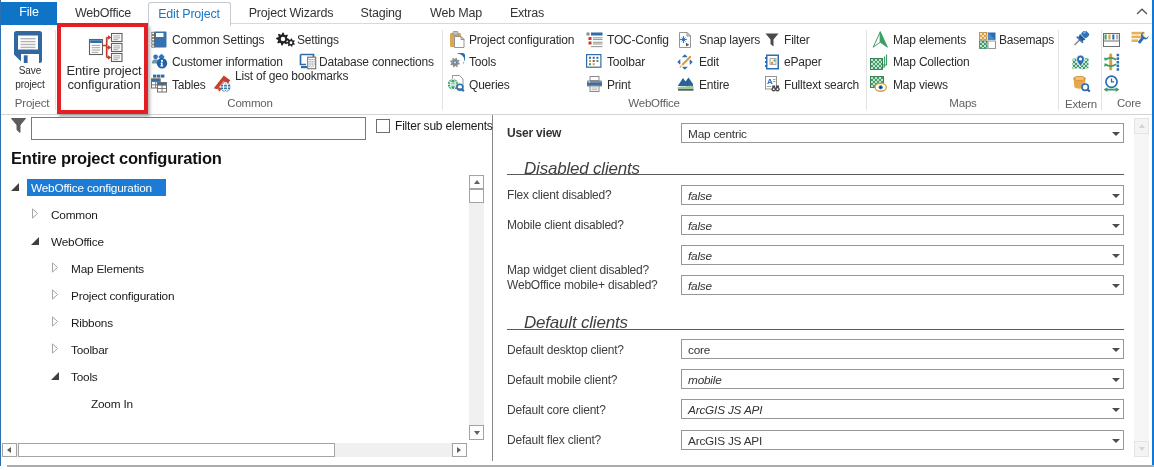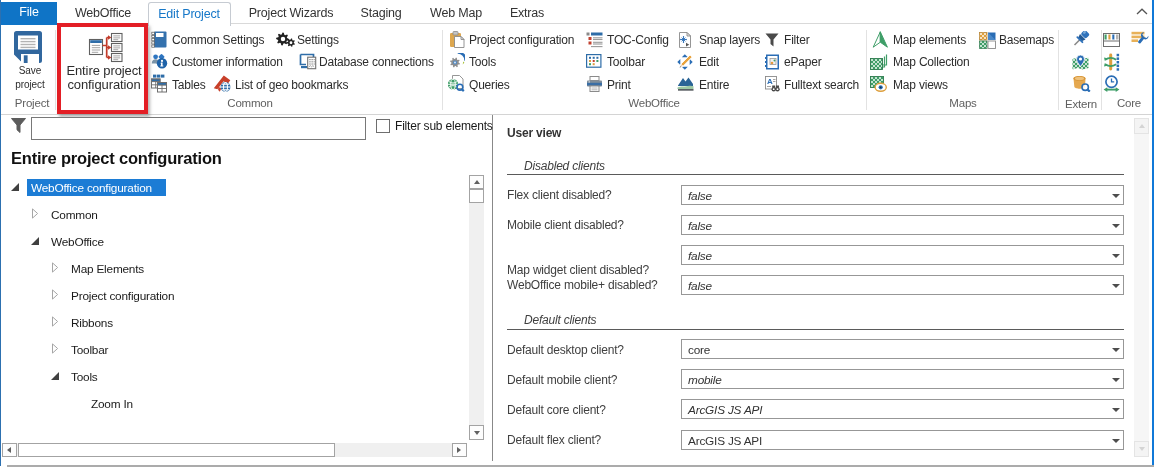--- a/index.html
+++ b/index.html
@@ -9,21 +9,21 @@
 .rt { position:absolute; font-size:12px; color:#2d2d2d; line-height:16px; white-space:nowrap; letter-spacing:-0.2px; }
 .glbl { position:absolute; font-size:11.5px; color:#5f5f5f; line-height:13px; white-space:nowrap; transform:translateX(-50%); letter-spacing:-0.2px; }
 .tab { position:absolute; font-size:12.5px; color:#333; line-height:26px; white-space:nowrap; transform:translateX(-50%); letter-spacing:-0.2px; }
 .sep { position:absolute; width:1px; top:30px; height:80px; background:#e2e2e2; }
 .tr-row { position:absolute; font-size:11.8px; color:#1a1a1a; line-height:16px; white-space:nowrap; letter-spacing:-0.2px; }
 .flabel { position:absolute; font-size:12px; color:#404040; line-height:15px; white-space:nowrap; letter-spacing:-0.2px; }
 .dd { position:absolute; left:681px; width:443px; height:20px; background:#fff; border:1px solid #979797; }
 .dd .tx { position:absolute; left:6px; top:3px; font-size:11.8px; color:#333; line-height:14px; letter-spacing:-0.2px; }
 .dd .ar { position:absolute; right:3px; top:8px; width:0; height:0; border-left:4px solid transparent; border-right:4px solid transparent; border-top:4.5px solid #4d4d4d; }
 .it { font-style:italic; }
-.shead { position:absolute; font-size:12px; font-style:italic; color:#3f3f3f; white-space:nowrap; letter-spacing:-0.2px; }
+.shead { position:absolute; font-size:17px; font-style:italic; color:#3f3f3f; white-space:nowrap; letter-spacing:-0.2px; }
 .sline { position:absolute; left:507px; width:617px; height:1px; background:#5a5a5a; }
 .exp { position:absolute; width:0; height:0; border-left:8px solid transparent; border-bottom:8px solid #404040; }
 </style>
 </head>
 <body>
 <div id="page">
 
   <div class="ab" style="left:0; top:23px; width:1152px; height:1px; background:#d9d9d9;"></div>
   <div class="ab" style="left:1px; top:2px; width:56px; height:23px; background:#0f74c6;"></div>
   <div class="tab" style="left:29px; top:0; color:#fff; line-height:25px;">File</div>
@@ -166,21 +166,21 @@
       <path d="M0.8 14.3 L10.8 1.6 L17.3 6.3 L14.6 10 L10.6 7.2 L4.4 15.2 Z" fill="#c8402a"></path> 
       <path d="M5.2 12.5 L8.2 14.6 L6.8 17.8 L5.2 15.9 Z" fill="#c8402a"></path> 
       <circle cx="12.5" cy="13" r="4.9" fill="#2e6da8"></circle> 
       <g stroke="#fff" stroke-width="1.05" fill="none">
         <ellipse cx="12.5" cy="13" rx="2" ry="4.4"></ellipse>
         <line x1="7.7" y1="13" x2="17.3" y2="13"></line>
         <line x1="8.8" y1="10.2" x2="16.2" y2="10.2"></line>
         <line x1="8.8" y1="15.8" x2="16.2" y2="15.8"></line>
       </g> 
     </svg>
-  <div class="rt" style="left:235px; top:77px;">List of geo bookmarks</div>
+  <div class="rt" style="left:235px; top:68px;">List of geo bookmarks</div>
   <div class="glbl" style="left:250px; top:97px;">Common</div>
 
   <svg class="ab" style="left:449px; top:31px;" width="16" height="17" viewBox="0 0 16 17"> 
       <rect x="1" y="2" width="11" height="14" rx="1.2" fill="#dda74f"></rect> 
       <rect x="4" y="0.5" width="5" height="3.5" rx="0.8" fill="#c4c4c4" stroke="#8a8a8a" stroke-width="0.8"></rect> 
       <path d="M5.5 5.5 H12 L15 8.5 V16.5 H5.5 Z" fill="#fff" stroke="#8a8a8a" stroke-width="0.9"></path> 
       <path d="M12 5.5 V8.5 H15 Z" fill="#e8e8e8" stroke="#8a8a8a" stroke-width="0.9"></path> 
     </svg>
   <div class="rt" style="left:469px; top:32px;">Project configuration</div>
   <svg class="ab" style="left:449px; top:53px;" width="16" height="17" viewBox="0 0 16 17"> 
@@ -518,20 +518,24 @@
   <div class="ab" style="left:473.5px; top:431px; width:0; height:0; border-left:3.5px solid transparent; border-right:3.5px solid transparent; border-top:4px solid #606060;"></div>
 
   <div class="ab" style="left:2px; top:443px; width:465px; height:14px; background:#f0f0f0;"></div>
   <div class="ab" style="left:2px; top:443px; width:15px; height:14px; background:#fdfdfd; border:1px solid #a3a3a3;"></div>
   <div class="ab" style="left:7px; top:446.5px; width:0; height:0; border-top:3.5px solid transparent; border-bottom:3.5px solid transparent; border-right:4px solid #606060;"></div>
   <div class="ab" style="left:18px; top:443px; width:317px; height:14px; background:#fff; border:1px solid #a3a3a3;"></div>
   <div class="ab" style="left:452px; top:443px; width:15px; height:14px; background:#fdfdfd; border:1px solid #a3a3a3;"></div>
   <div class="ab" style="left:457px; top:446.5px; width:0; height:0; border-top:3.5px solid transparent; border-bottom:3.5px solid transparent; border-left:4px solid #606060;"></div>
 
   <div class="flabel" style="left:507px; top:126px; font-weight:bold; color:#333;">User view</div>
+  <div class="dd" style="top:123px;">
+      <span class="tx">Map centric</span>
+      <span class="ar"></span>
+    </div>
 
   <div class="shead" style="left:524px; top:159px;">Disabled clients</div>
   <div class="sline" style="top:174px;"></div>
 
   <div class="flabel" style="left:507px; top:188px;">Flex client disabled?</div>
   <div class="dd" style="top:185px;">
       <span class="tx it">false</span>
       <span class="ar"></span>
     </div>
 

